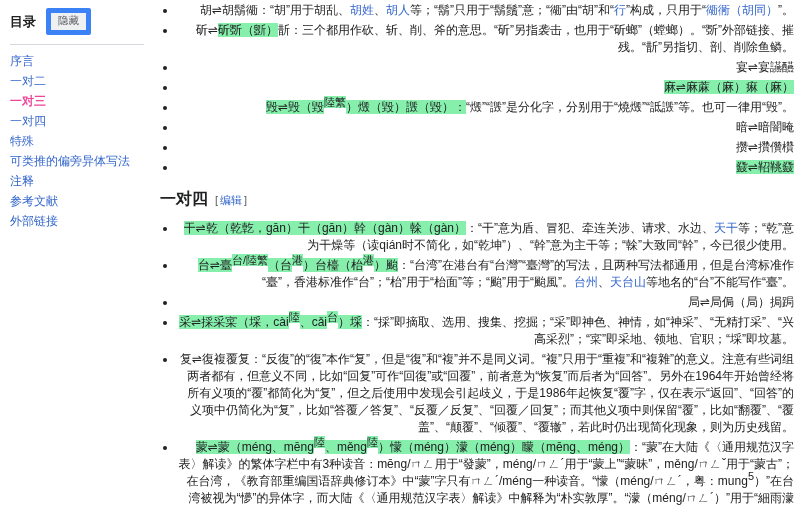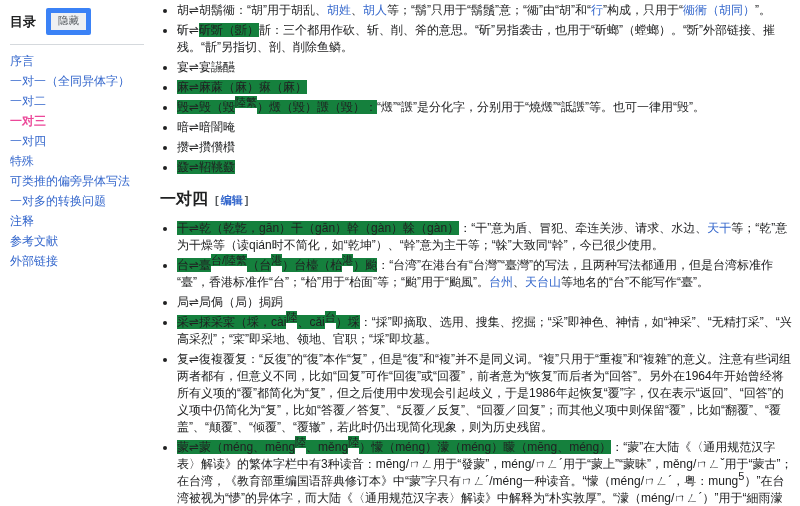--- a/index.html
+++ b/index.html
@@ -27,53 +27,51 @@
   .toc ul { list-style:none; margin:0; padding:0; }
   .toc li { padding:4px 0; line-height:12px; }
   .toc a.toc-link { color:#3366cc; text-decoration:none; }
   .toc .toc-current { font-weight:bold; color:#ec4899; }
 
   
   .content {
     position:absolute; left:160px; top:0; width:634px;
     font-size:12px; line-height:17px;
   }
-  ul.entries { margin:2px 0 0 0; padding-left:17px; list-style:disc; }
+  ul.entries { margin:2px 0 0 0; padding-left:17px; list-style:disc;text-align:right; }
   ul.entries li { margin-bottom:3px; }
   .content a { color:#3366cc; text-decoration:none; }
-  .hl { background:#15803d; }
+  .hl { background:#86efac; }
   sup { font-size:11px; line-height:0; vertical-align:super; }
   h2.section {
     font-size:16px; font-weight:bold; margin:13px 0 10px 0; line-height:20px;
     color:#202122;
   }
-  .edit-wrap { font-size:11px; font-weight:bold; margin-left:7px; }
+  .edit-wrap { font-size:11px; font-weight:normal; margin-left:7px; }
   .edit-bracket { color:#54595d; }
   .edit-link { color:#3366cc; text-decoration:none; margin:0 2px; }
 </style>
 </head>
 <body>
 
 <div class="page">
 
   <aside class="toc">
     <div class="toc-header">
       <span class="toc-title">目录</span>
       <span class="toc-hide">隐藏</span>
     </div>
     <hr class="toc-divider">
     <ul>
         <li><a class="toc-link" href="#">序言</a></li>
-        <li><a class="toc-link" href="#">一对一（全同异体字）</a></li>
         <li><a class="toc-link" href="#">一对二</a></li>
         <li><span class="toc-current">一对三</span></li>
         <li><a class="toc-link" href="#">一对四</a></li>
         <li><a class="toc-link" href="#">特殊</a></li>
         <li><a class="toc-link" href="#">可类推的偏旁异体写法</a></li>
-        <li><a class="toc-link" href="#">一对多的转换问题</a></li>
         <li><a class="toc-link" href="#">注释</a></li>
         <li><a class="toc-link" href="#">参考文献</a></li>
         <li><a class="toc-link" href="#">外部链接</a></li>
       </ul>
   </aside>
 
   <main class="content">
     <ul class="entries">
         <li><span>胡⇌胡鬍衚：“胡”用于胡乱、</span><a href="#">胡姓</a><span>、</span><a href="#">胡人</a><span>等；“鬍”只用于“鬍鬚”意；“衚”由“胡”和“</span><a href="#">行</a><span>”构成，只用于“</span><a href="#">衚衕（胡同）</a><span>”。</span></li>
         <li><span>斫⇌</span><span class="hl">斫斲（斵）</span><span>斮：三个都用作砍、斩、削、斧的意思。“斫”另指袭击，也用于“斫螂”（螳螂）。“斲”外部链接、摧残。“斮”另指切、剖、削除鱼鳞。</span></li>

